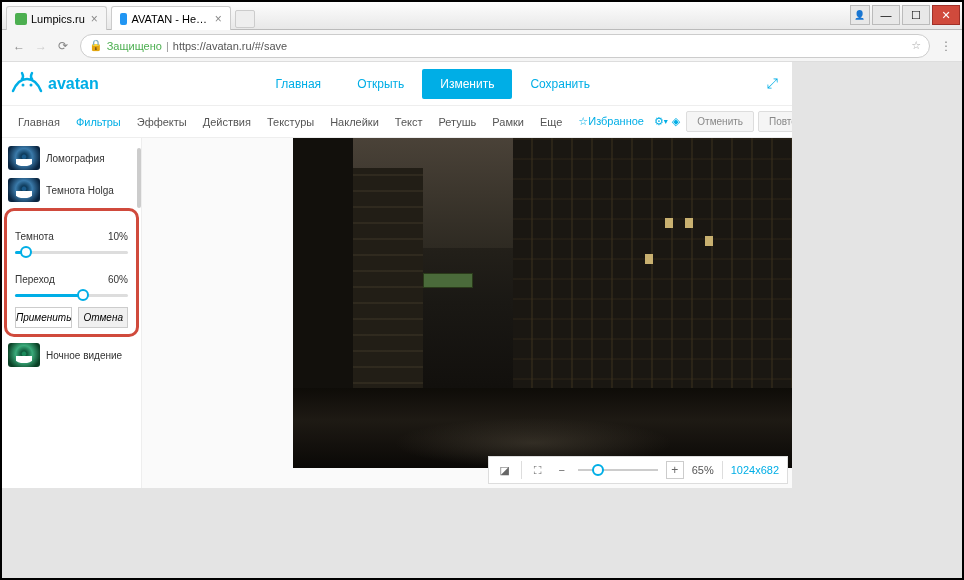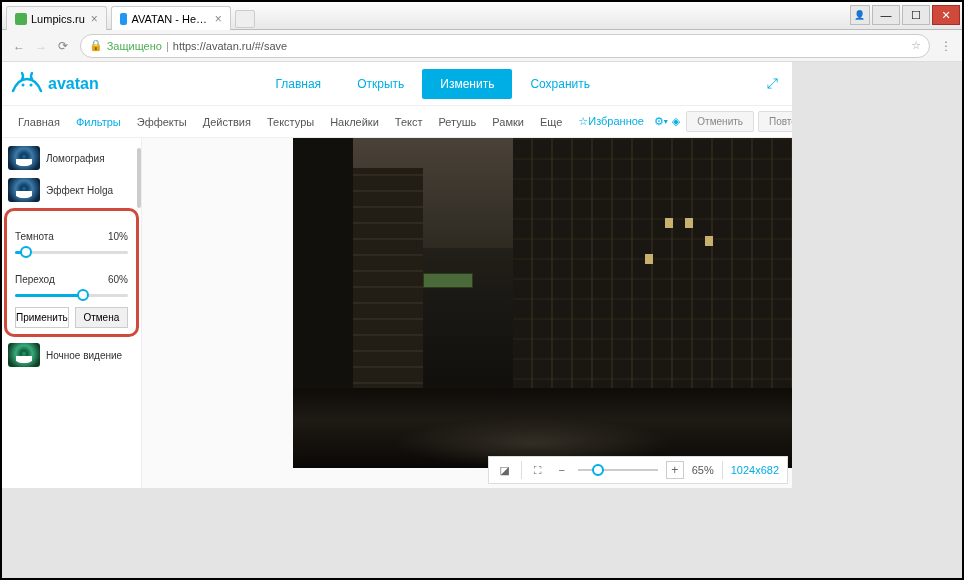--- a/index.html
+++ b/index.html
@@ -53,21 +53,21 @@
 .filter-thumb::after { content:""; position:absolute; left:25%; right:25%; bottom:15%; height:30%; background:#fff; border-radius:0 0 50% 50% / 0 0 40% 40%; }
 .filter-thumb.green { background: radial-gradient(circle at 50% 45%, #1a8a5a 8%, #0d5a3a 14%, #3aaa7a 40%, #0a4025 80%); }
 .filter-label { font-size: 10px; margin-left: 6px; color: #333; }
 
 .filter-panel { border: 3px solid #d04a3c; border-radius: 10px; margin: 2px; padding: 6px 8px; }
 .fp-row { display: flex; justify-content: space-between; font-size: 10px; color: #333; margin-top: 14px; }
 .fp-slider { position: relative; height: 16px; margin: 2px 0 4px; }
 .fp-track { position:absolute; top:7px; left:0; right:0; height:3px; background:#ddd; border-radius:2px; }
 .fp-fill { position:absolute; top:7px; left:0; height:3px; background:#00aee6; border-radius:2px; }
 .fp-knob { position:absolute; top:2px; width:12px; height:12px; background:#fff; border:2px solid #00aee6; border-radius:50%; transform:translateX(-50%); }
-.fp-btns { display:flex; gap:6px; margin-top:4px; }
+.fp-btns { display:flex; gap:6px; margin-top:4px;font-style:italic; }
 .fp-btn { flex:1; padding:4px 0; font-size:10px; text-align:center; border:1px solid #ccc; background:#fff; cursor:pointer; }
 .fp-btn.cancel { background:#f0f0f0; }
 
 .canvas { flex:1; position:relative; background:#fafafa; }
 .photo { position:absolute; left:110px; top:0; width:500px; height:330px; background: linear-gradient(#3a342a 0%, #2a261e 20%, #1a1814 50%, #0a0806 100%); overflow:hidden; }
 .sky { position:absolute; top:0; left:0; right:0; height:110px; background: linear-gradient(#4a4238, #2e2a22); }
 .bldg-r { position:absolute; right:0; top:0; width:280px; height:260px; background:#1a1712; }
 .bldg-r::before { content:""; position:absolute; inset:0; background: repeating-linear-gradient(90deg, transparent 0 18px, rgba(60,50,30,0.5) 18px 20px), repeating-linear-gradient(0deg, transparent 0 18px, rgba(50,40,25,0.4) 18px 20px); }
 .win-lit { position:absolute; width:8px; height:10px; background:#c8b070; box-shadow: 20px 0 #c8b070, 40px 18px #c8b070, -20px 36px #c8b070; }
 .bldg-l { position:absolute; left:0; top:0; width:180px; height:280px; }
@@ -167,21 +167,21 @@
 
   <div class="workarea">
     <div class="sidebar">
       <div class="sb-scroll"></div>
       <div class="filter-item">
         <div class="filter-thumb"></div>
         <div class="filter-label">Ломография</div>
       </div>
       <div class="filter-item">
         <div class="filter-thumb"></div>
-        <div class="filter-label">Эффект Holga</div>
+        <div class="filter-label">Темнота Holga</div>
       </div>
 
       <div class="filter-panel">
         <div class="fp-row">
           <span>Темнота</span>
           <span>10%</span>
         </div>
         <div class="fp-slider">
           <div class="fp-track"></div>
               <div class="fp-fill" style="width:10%;"></div>

